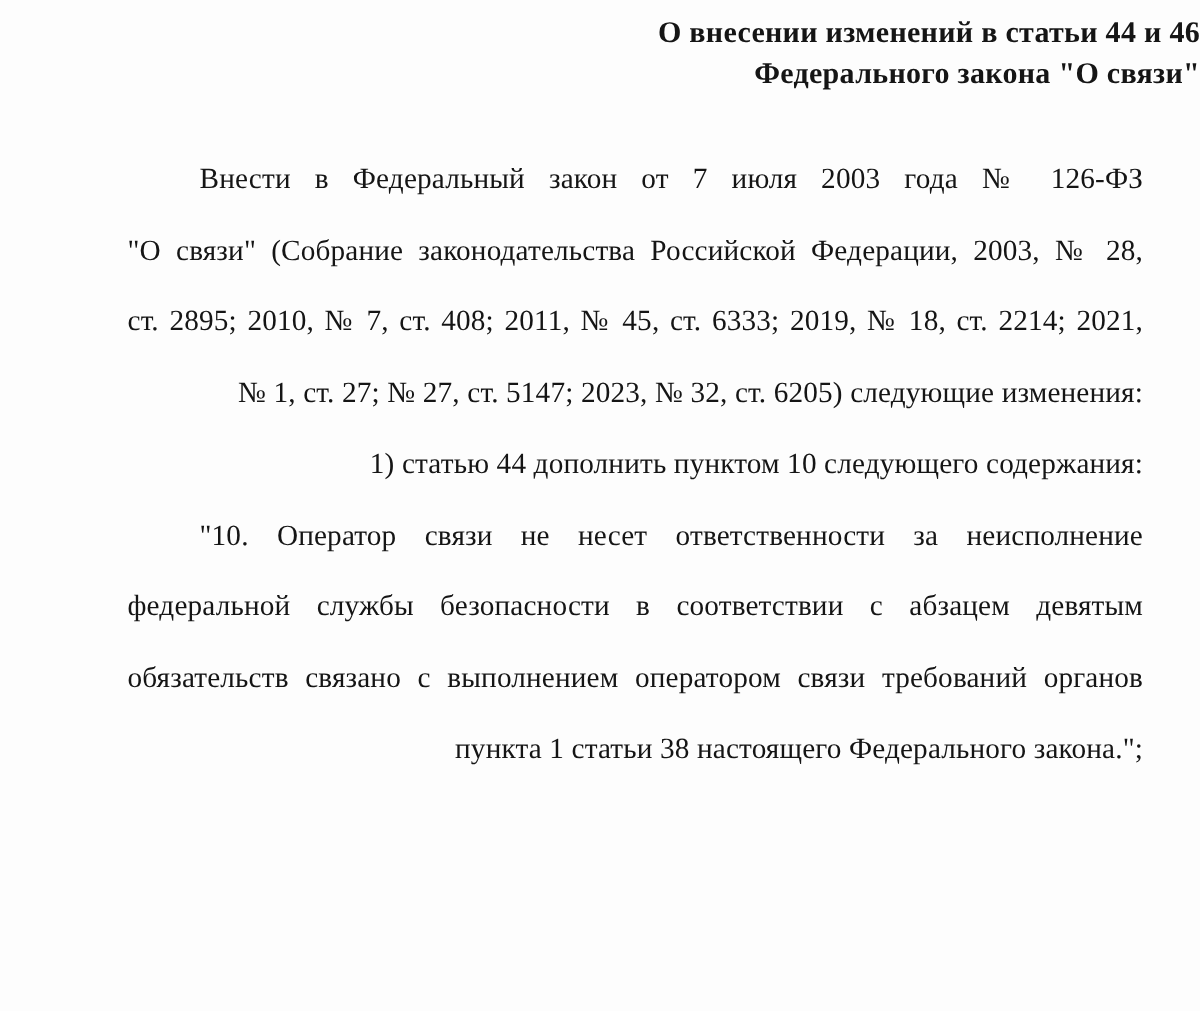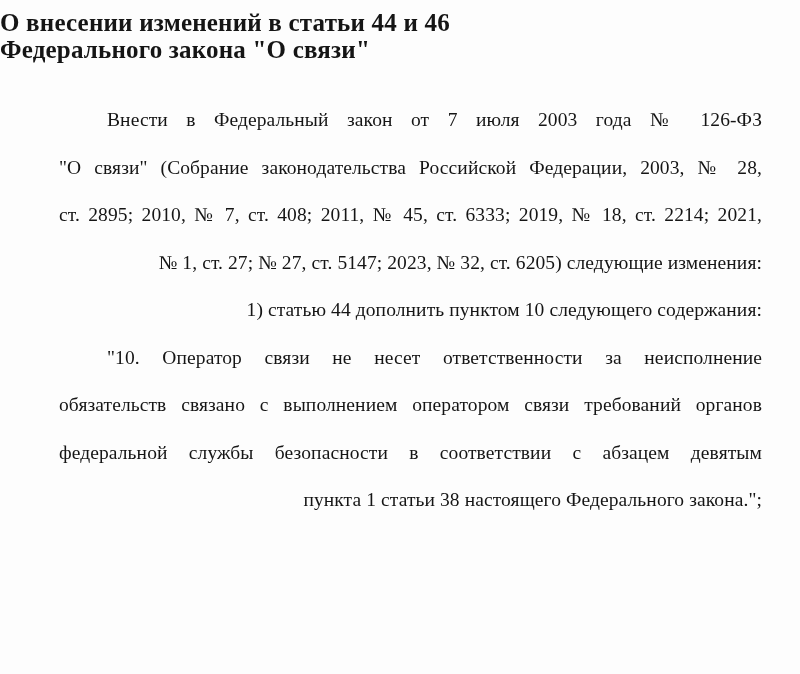--- a/index.html
+++ b/index.html
@@ -15,28 +15,28 @@
     overflow: hidden;
   }
   .page {
     position: relative;
     width: 800px;
     height: 674px;
     background: #fdfdfd;
   }
   .doc-title {
     padding-top: 9px;
-    text-align: left;
+    text-align: right;
     font-weight: bold;
-    font-size: 25px;
+    font-size: 20px;
     line-height: 27px;
     letter-spacing: 0.2px;
   }
   .doc-body {
-    margin: 33px 38px 0 59px; 
+    margin: 33px 38px 0 85px; 
     font-size: 19.5px;
     line-height: 47.5px;
     letter-spacing: 0.1px;
   }
   .paragraph {
     margin: 0;
   }
   .line {
     white-space: nowrap;
     text-align: right;
@@ -63,18 +63,18 @@
         <div class="line just indent">Внести в Федеральный закон от 7 июля 2003 года № 126-ФЗ</div>
         <div class="line just">"О связи" (Собрание законодательства Российской Федерации, 2003, № 28,</div>
         <div class="line just">ст. 2895; 2010, № 7, ст. 408; 2011, № 45, ст. 6333; 2019, № 18, ст. 2214; 2021,</div>
         <div class="line">№ 1, ст. 27; № 27, ст. 5147; 2023, № 32, ст. 6205) следующие изменения:</div>
       </div>
       <div class="paragraph">
         <div class="line indent">1) статью 44 дополнить пунктом 10 следующего содержания:</div>
       </div>
       <div class="paragraph">
         <div class="line just indent">"10. Оператор связи не несет ответственности за неисполнение</div>
+        <div class="line just">федеральной службы безопасности в соответствии с абзацем девятым</div>
         <div class="line just">обязательств связано с выполнением оператором связи требований органов</div>
-        <div class="line just">федеральной службы безопасности в соответствии с абзацем девятым</div>
         <div class="line">пункта 1 статьи 38 настоящего Федерального закона.";</div>
       </div>
     </div>
 </div>
 
 </body></html>

